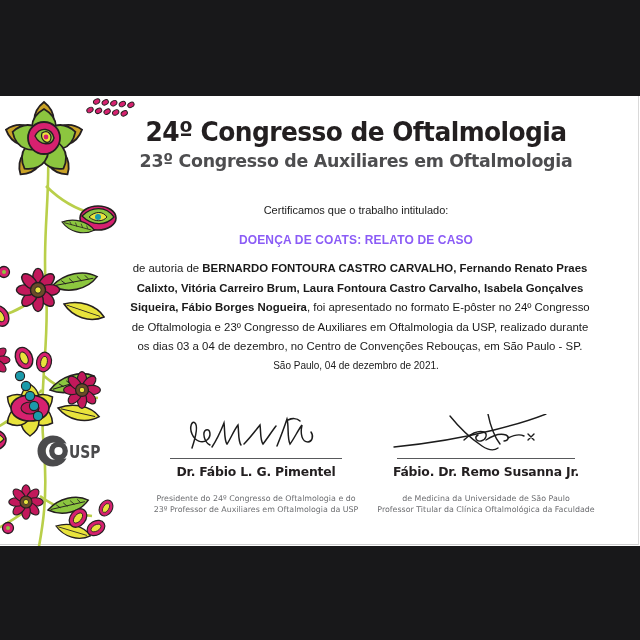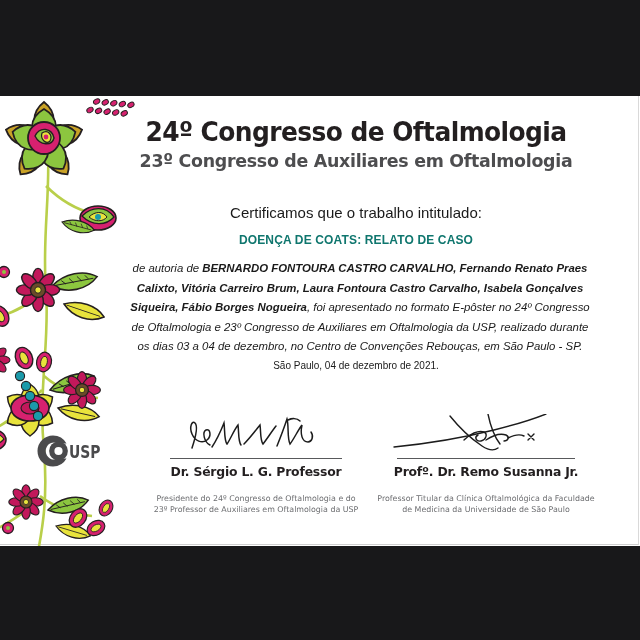--- a/index.html
+++ b/index.html
@@ -95,46 +95,45 @@
     transform: scaleX(0.94);
     transform-origin: center top;
   }
 
   .lead-line {
     position: absolute;
     top: 108px;
     left: 0;
     width: 472px;
     text-align: center;
-    font-size: 15px;
+    font-size: 11px;
     color: #1a1a1a;
   }
 
   .work-title {
     position: absolute;
     top: 137px;
     left: 0;
     width: 472px;
     text-align: center;
     font-size: 12px;
     font-weight: bold;
-    color: #0f766e;
+    color: #8b5cf6;
     letter-spacing: 0.15px;
   }
 
   .body-para {
     position: absolute;
     top: 163px;
     left: 10px;
     width: 460px;
     text-align: center;
     font-size: 11.4px;
     line-height: 19.5px;
     color: #1a1a1a;
-    font-style: italic;
   }
   .body-para b { font-weight: bold; }
 
   .place-date {
     position: absolute;
     top: 264px;
     left: 0;
     width: 472px;
     text-align: center;
     font-size: 10px;
@@ -366,21 +365,21 @@
                        C99,18 98,27 101,31"></path>
               <path d="M104,30 C110,24 116,16 120,11 C121,18 120,26 123,30
                        C127,25 132,17 136,12"></path>
               <path d="M137,32 C141,22 145,11 147,5 C149,12 147,24 150,30
                        C154,25 158,16 162,11 C160,20 162,28 168,28 C172,28 174,22 171,18"></path>
               <path d="M148,6 C152,4 157,4 160,7"></path>
             </g>
           </svg>
         </div>
         <div class="sig-rule"></div>
-        <div class="sig-name">Dr. Sérgio L. G. Professor</div>
+        <div class="sig-name">Dr. Fábio L. G. Pimentel</div>
         <div class="sig-role">
           <div>Presidente do 24º Congresso de Oftalmologia e do</div>
           <div>23º Professor de Auxiliares em Oftalmologia da USP</div>
         </div>
       </div>
 
       <div class="sig-block" id="sig-right">
         <div class="sig-mark">
           <svg width="232" height="44" viewBox="0 0 232 44" xmlns="http://www.w3.org/2000/svg">
             <g fill="none" stroke="#1c1c1c" stroke-width="1.4" stroke-linecap="round">
@@ -389,22 +388,22 @@
               <path d="M118,0 C120,10 124,22 130,30"></path>
               <path d="M94,26 C100,20 108,16 114,18 C118,20 116,26 111,27
                        C106,28 104,23 108,21"></path>
               <path d="M116,26 C122,22 130,19 136,21 C140,23 138,27 134,27"></path>
               <path d="M138,24 C144,21 150,20 154,22"></path>
               <path d="M158,20 L164,26 M164,20 L158,26"></path>
             </g>
           </svg>
         </div>
         <div class="sig-rule"></div>
-        <div class="sig-name">Profº. Dr. Remo Susanna Jr.</div>
+        <div class="sig-name">Fábio. Dr. Remo Susanna Jr.</div>
         <div class="sig-role">
+          <div>de Medicina da Universidade de São Paulo</div>
           <div>Professor Titular da Clínica Oftalmológica da Faculdade</div>
-          <div>de Medicina da Universidade de São Paulo</div>
         </div>
       </div>
 
     </div>
   </div>
 </div>
 
 </body></html>

